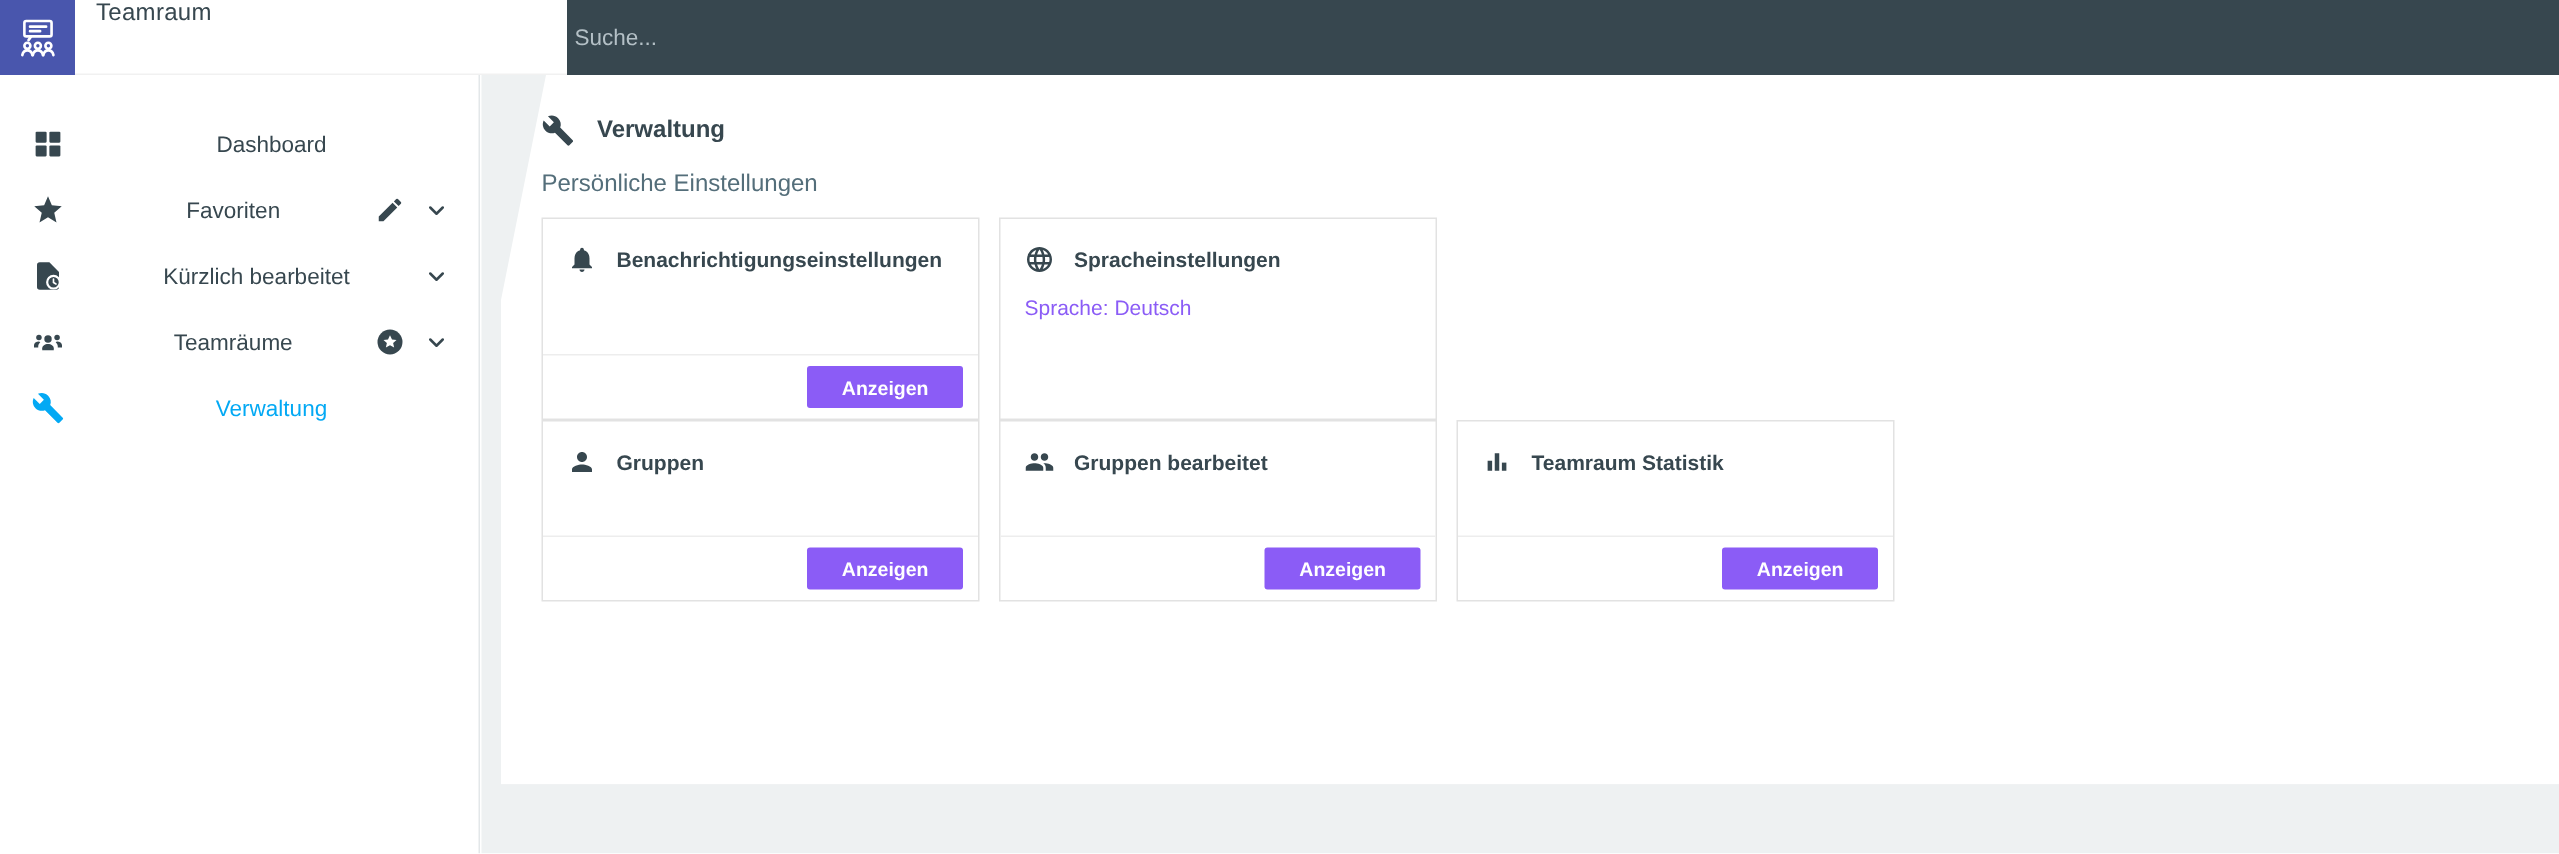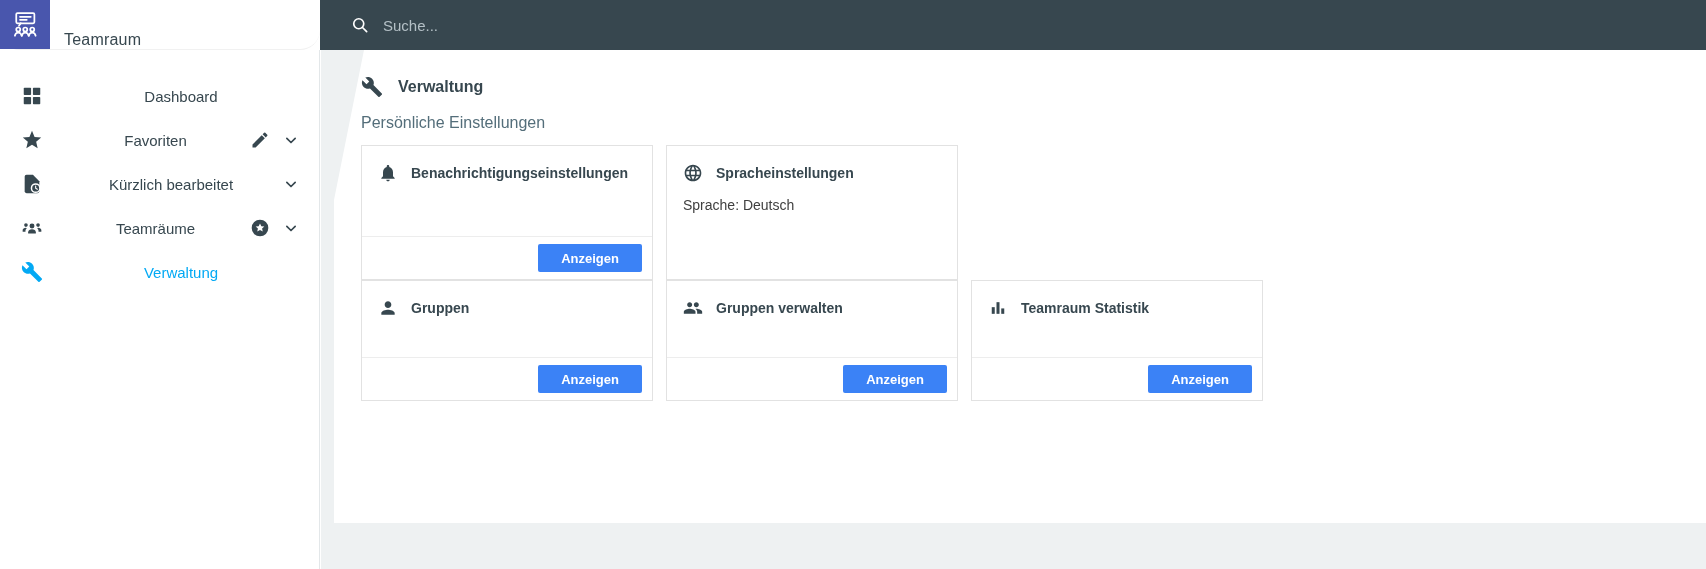--- a/index.html
+++ b/index.html
@@ -1,21 +1,21 @@
 <!DOCTYPE html>
 <html><head>
 <meta charset="utf-8">
 <style>
   * { margin:0; padding:0; box-sizing:border-box; }
   html,body { width:1706px; height:569px; }
   body { font-family:"Liberation Sans", sans-serif; background:#fff; position:relative; overflow:hidden; }
 
   
-  .brand { position:absolute; left:0; top:0; width:320px; height:50px; background:#fff;
-           display:flex; align-items:flex-end; z-index:3; border-bottom:1px solid #f1f1f1;border-radius:20px; }
+  .brand { position:absolute; left:0; top:0; width:378px; height:50px; background:#fff;
+           display:flex; align-items:flex-start; z-index:3; border-bottom:1px solid #f1f1f1; }
   .logo { width:50px; height:50px; background:#4956ad; color:#fff; display:flex; align-items:center; justify-content:center; cursor:pointer; }
   .logo svg { width:30px; height:30px; display:block; }
   .brand-title { margin-left:14px; font-size:16px; color:#37474f; letter-spacing:.2px; }
 
   
   .topbar { position:absolute; left:320px; right:0; top:0; height:50px; background:#37474f;
             display:flex; align-items:center; z-index:2; }
   .search { display:flex; margin-left:30px; gap:13px; flex:1; }
   .search-icon svg { width:20px; height:20px; color:#fff; display:block; }
   .search-input { background:transparent; border:none; outline:none; color:#eceff1; font-size:15px;
@@ -43,23 +43,23 @@
   .title-icon svg { width:22px; height:22px; color:#37474f; display:block; }
   .page-title { font-size:16px; font-weight:bold; color:#37474f; }
   .section-heading { font-size:16px; font-weight:normal; color:#546e7a; margin-top:16px; margin-bottom:13px; }
   .cards { display:flex; gap:13px; }
   .card { width:292px; border:1px solid #e2e2e2; background:#fff; display:flex; flex-direction:column; }
   .cards.row-0 .card { min-height:135px; }
   .cards.row-1 .card { min-height:121px; }
   .card-header { display:flex; align-items:center; gap:13px; padding:17px 16px 6px; }
   .card-header .c-icon svg { width:20px; height:20px; color:#37474f; display:block; }
   .card-title { font-size:14px; font-weight:bold; color:#37474f; }
-  .card-body { flex:1; padding:8px 16px 10px; font-size:14px; color:#404040; }
+  .card-body { flex:1; padding:8px 16px 10px; font-size:14px; color:#8b5cf6; }
   .card-footer { border-top:1px solid #ededed; padding:7px 10px; display:flex; justify-content:flex-end; gap:8px; margin-top:auto; }
-  .btn { background:#3b82f6; color:#fff; border:none; font-family:inherit; font-size:13px; font-weight:bold;
+  .btn { background:#8b5cf6; color:#fff; border:none; font-family:inherit; font-size:13px; font-weight:bold;
          height:28px; padding:0 23px; border-radius:2px; cursor:pointer; }
 </style>
 </head>
 <body>
 
 <div class="app">
 
   <header class="brand">
     <div class="logo">
         <svg viewBox="0 0 24 24" fill="none" stroke="currentColor" stroke-width="1.4" stroke-linecap="round" stroke-linejoin="round">
@@ -230,21 +230,21 @@
                 <button class="btn">Anzeigen</button>
               </div>
             </div>
             <div class="card">
               <div class="card-header">
                 <span class="c-icon">
                   <svg viewBox="0 0 24 24" fill="currentColor">
                     <path d="M16 11c1.66 0 2.99-1.34 2.99-3S17.66 5 16 5c-1.66 0-3 1.34-3 3s1.34 3 3 3zm-8 0c1.66 0 2.99-1.34 2.99-3S9.66 5 8 5C6.34 5 5 6.34 5 8s1.34 3 3 3zm0 2c-2.33 0-7 1.17-7 3.5V19h14v-2.5c0-2.33-4.67-3.5-7-3.5zm8 0c-.29 0-.62.02-.97.05 1.16.84 1.97 1.97 1.97 3.45V19h6v-2.5c0-2.33-4.67-3.5-7-3.5z"></path>
                   </svg>
                 </span>
-                <span class="card-title">Gruppen verwalten</span>
+                <span class="card-title">Gruppen bearbeitet</span>
               </div>
               <div class="card-body"></div>
               <div class="card-footer">
                 <button class="btn">Anzeigen</button>
               </div>
             </div>
             <div class="card">
               <div class="card-header">
                 <span class="c-icon">
                   <svg viewBox="0 0 24 24" fill="currentColor">

